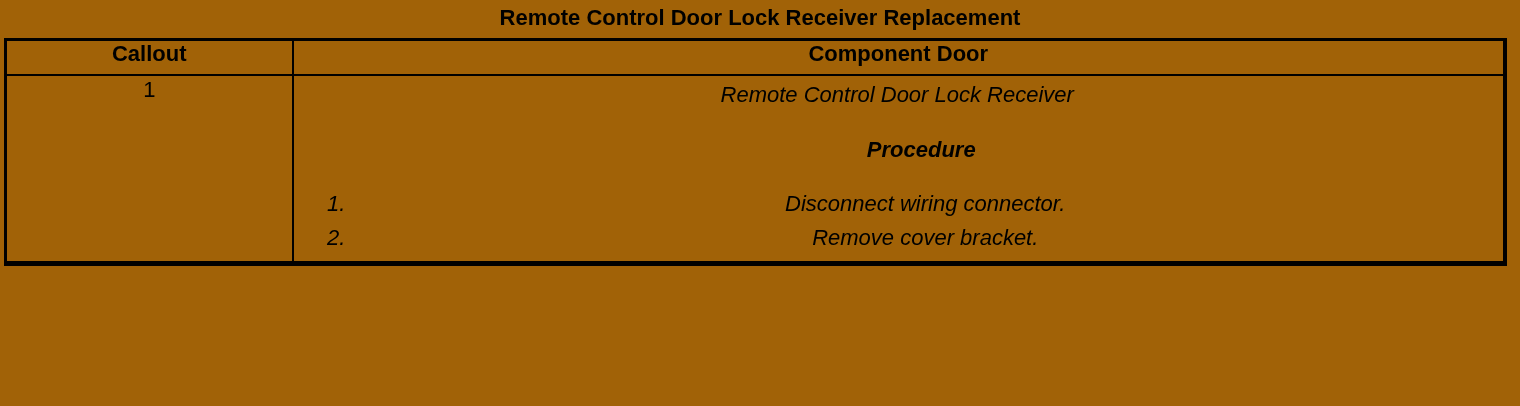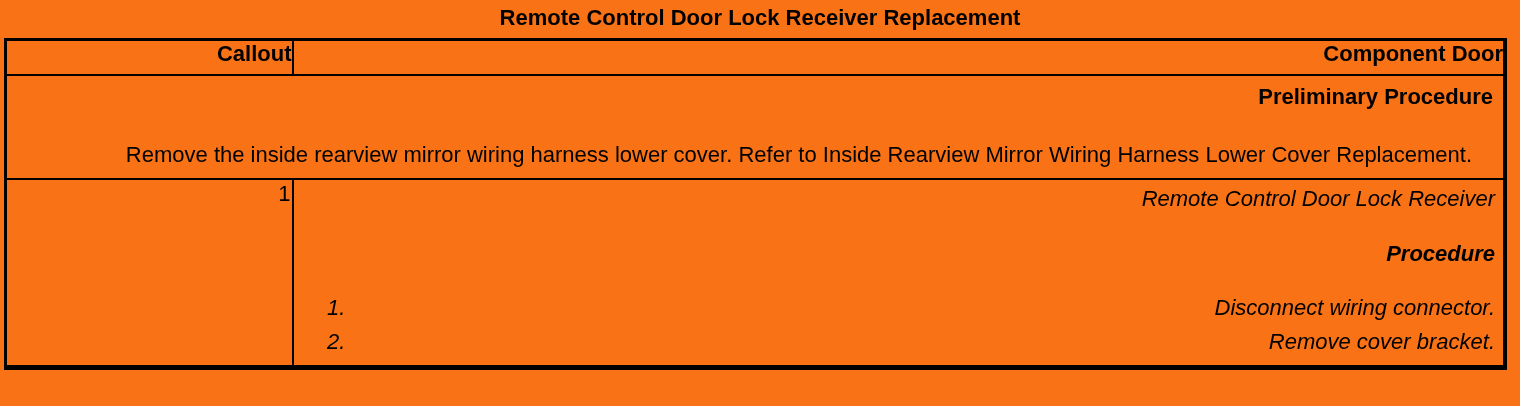--- a/index.html
+++ b/index.html
@@ -6,21 +6,21 @@
     margin: 0;
     padding: 0;
     background: #ffffff;
     color: #000000;
     font-family: "Liberation Sans", sans-serif;
   }
   .page {
     position: relative;
     width: 1520px;
     height: 406px;
-    background: #f97316;
+    background: #a16207;
     overflow: hidden;
   }
   .doc-title {
     box-sizing: border-box;
     height: 38px;
     padding-top: 5px;
     text-align: center;
     font-size: 22px;
     font-weight: bold;
     line-height: 26px;
@@ -32,21 +32,21 @@
     margin-left: 4px;
     border: 3px solid #000;
     border-right-width: 4px;
     border-bottom-width: 5px;
     font-size: 22px;
   }
   table.spec-table th,
   table.spec-table td {
     border: 2px solid #000;
     vertical-align: top;
-    text-align: right;
+    text-align: center;
   }
   th.col-header {
     height: 33px;
     padding: 0;
     text-align: center;
     vertical-align: middle;
     font-size: 22px;
     font-weight: bold;
     border-bottom: 5px solid #000;
   }
@@ -103,26 +103,20 @@
       <col>
     </colgroup>
     <thead>
       <tr>
         <th class="col-header">Callout</th>
         <th class="col-header">Component Door</th>
       </tr>
     </thead>
     <tbody>
       <tr>
-        <td class="prelim-cell" colspan="2">
-          <p class="prelim-heading">Preliminary Procedure</p>
-          <p class="prelim-body">Remove the inside rearview mirror wiring harness lower cover. Refer to Inside Rearview Mirror Wiring Harness Lower Cover Replacement.</p>
-        </td>
-      </tr>
-      <tr>
         <td class="callout-cell">1</td>
         <td class="component-cell">
           <div class="component-name">Remote Control Door Lock Receiver</div>
           <div class="procedure-heading">Procedure</div>
           <ol class="steps">
             <li>Disconnect wiring connector.</li>
             <li>Remove cover bracket.</li>
           </ol>
         </td>
       </tr>

